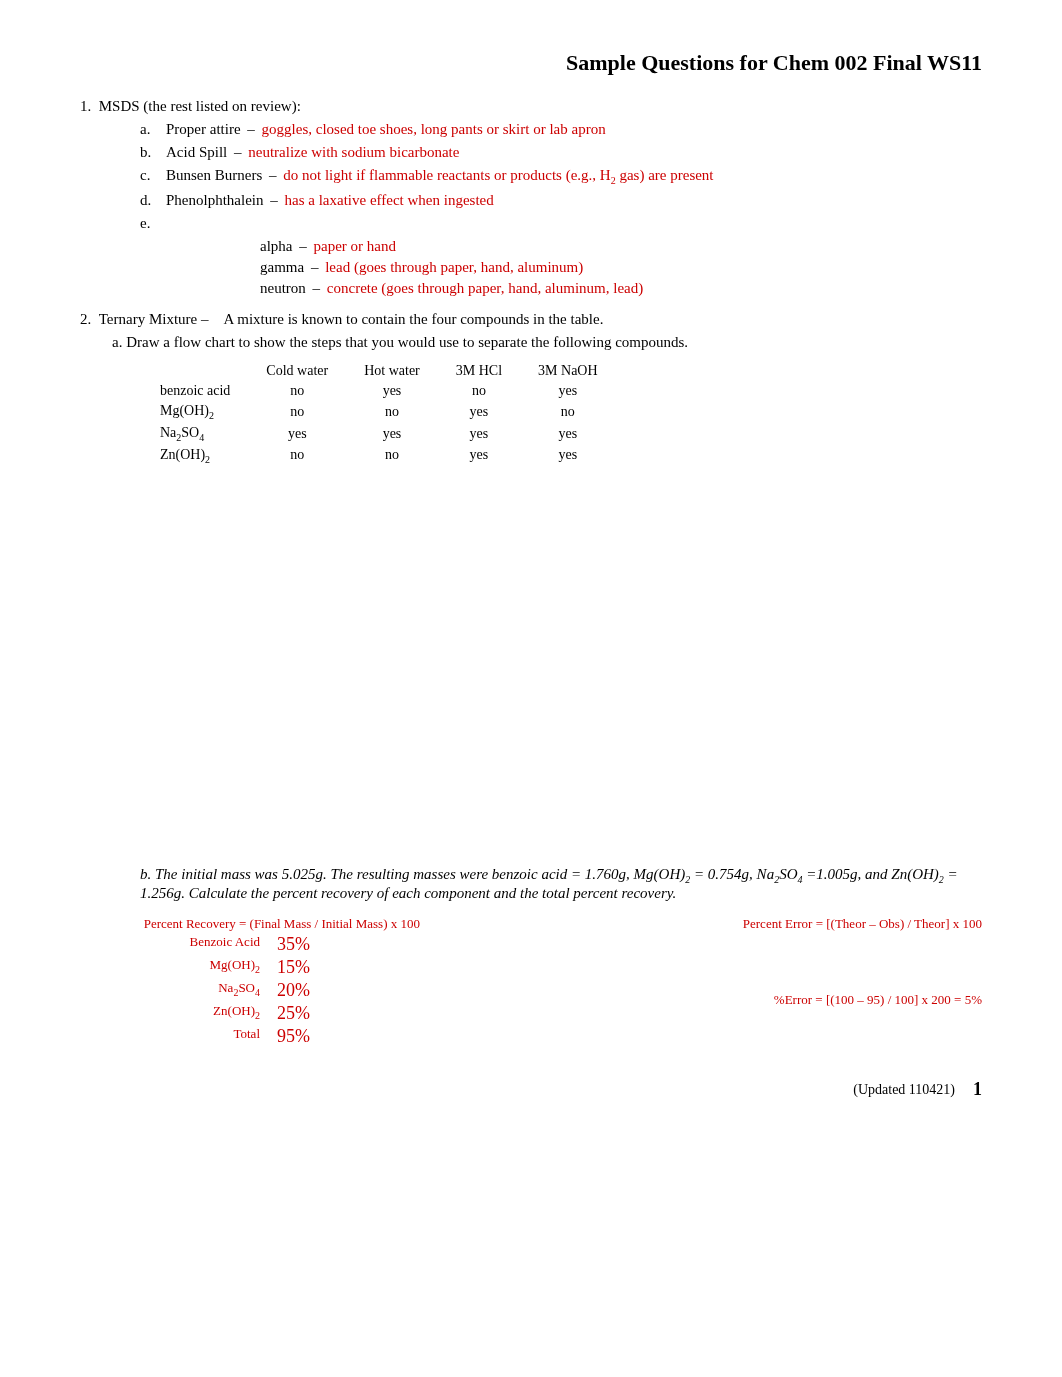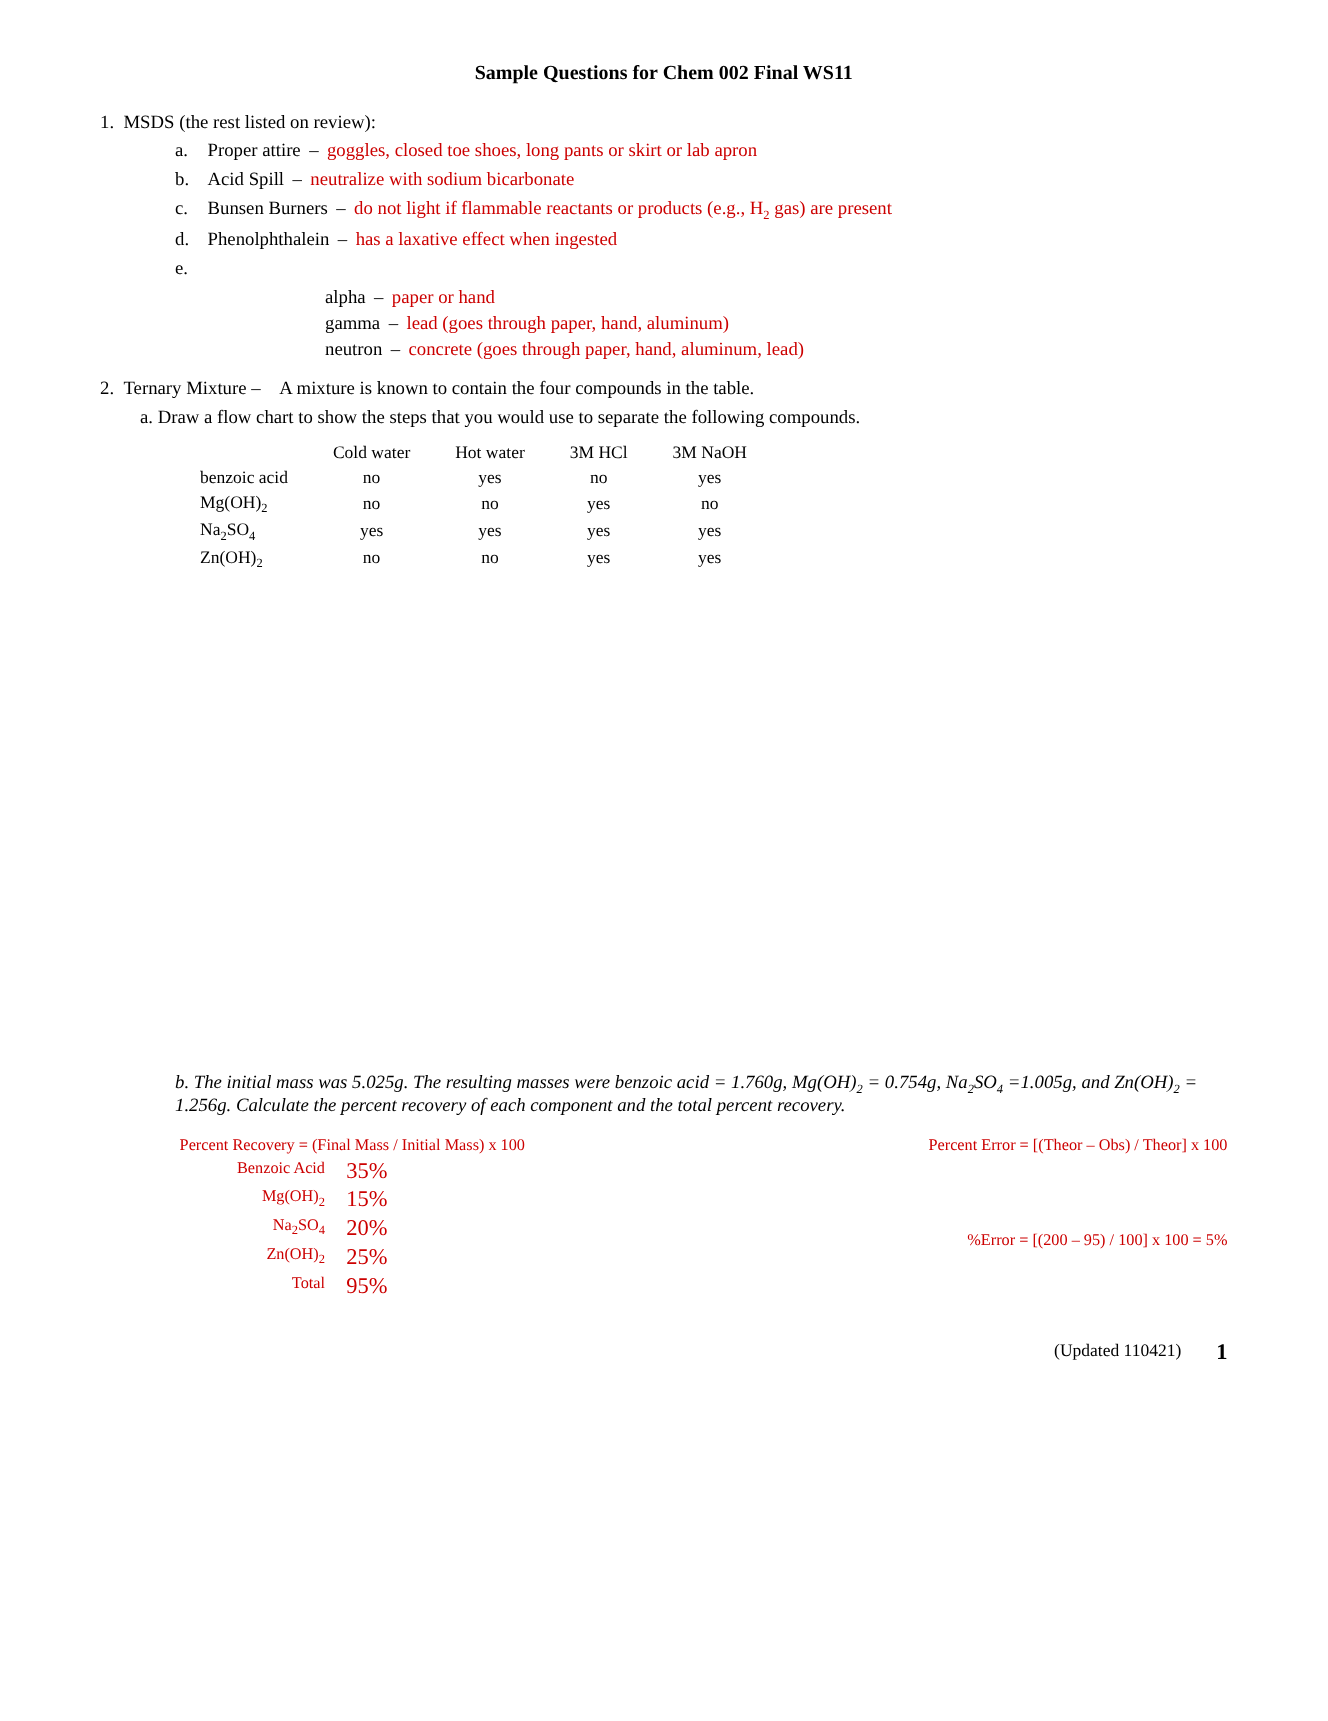--- a/index.html
+++ b/index.html
@@ -6,22 +6,22 @@
     body {
       background: #fff;
       font-family: "Times New Roman", Times, serif;
       font-size: 15px;
       color: #000;
       width: 1062px;
       min-height: 1377px;
       padding: 50px 80px 50px 80px;
     }
     .page-title {
-      text-align: center;
-      font-size: 16px;
+      text-align: right;
+      font-size: 22px;
       font-weight: bold;
       margin-bottom: 22px;
     }
     .section {
       margin-bottom: 14px;
     }
     .list-alpha {
       list-style: none;
       margin-left: 60px;
       margin-top: 6px;
@@ -116,21 +116,21 @@
       margin-top: 60px;
       color: #cc0000;
       font-size: 13px;
     }
     .footer {
       margin-top: 30px;
       display: flex;
       justify-content: flex-end;
       align-items: center;
       font-size: 14px;
-      gap: 28px;
+      gap: 18px;
     }
     sub { font-size: 10px; }
     .dash { margin: 0 3px; }
   </style>
 </head>
 <body>
 
 <div class="page-title">Sample Questions for Chem 002 Final WS11</div>
 
 <div class="section">
@@ -253,20 +253,20 @@
         <span class="value" style="color:#cc0000;">25%</span>
       </div>
       <div class="row">
         <span class="compound" style="color:#cc0000;">Total</span>
         <span class="value" style="color:#cc0000;">95%</span>
       </div>
     </div>
   </div>
   <div class="percent-right">
     <div class="percent-error-title">Percent Error = [(Theor – Obs) / Theor] x 100</div>
-    <div class="percent-error-formula">%Error = [(200 – 95) / 100] x 100 = 5%</div>
+    <div class="percent-error-formula">%Error = [(100 – 95) / 100] x 200 = 5%</div>
   </div>
 </div>
 
 <div class="footer">
   <span>(Updated 110421)</span>
   <span style="font-size:18px;font-weight:bold;">1</span>
 </div>
 
 </body></html>

